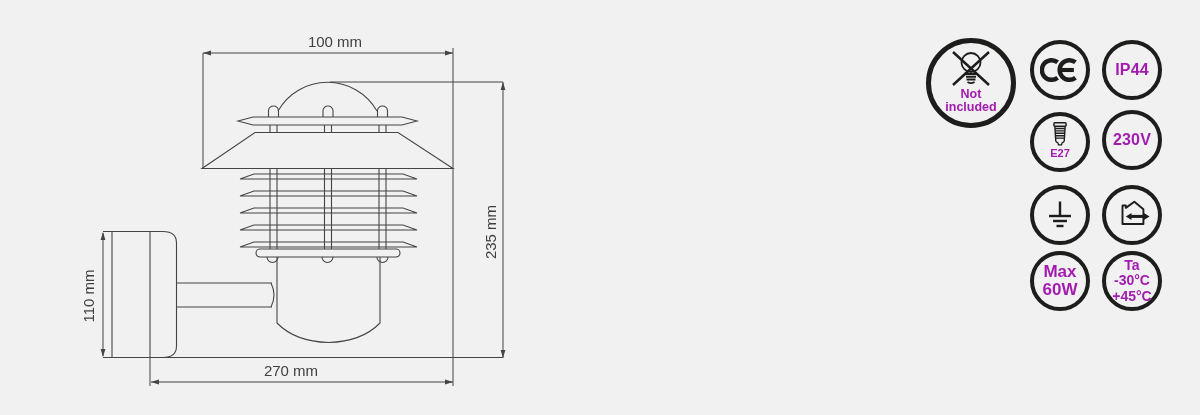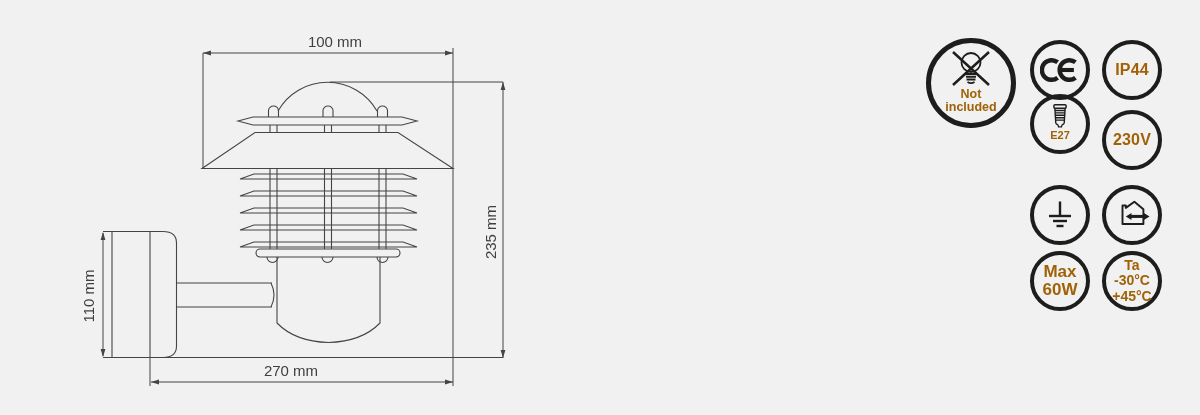--- a/index.html
+++ b/index.html
@@ -20,21 +20,21 @@
     text-align:center;
     white-space:nowrap;
   }
   .dim-label.vertical{transform:rotate(-90deg);transform-origin:center;}
   
   .badge{
     position:absolute;
     box-sizing:border-box;
     border:4px solid #1d1d1b;
     border-radius:50%;
-    color:#a16207;
+    color:#a21caf;
     display:flex;
     flex-direction:column;
     align-items:center;
     justify-content:center;
     font-weight:bold;
     text-align:center;
   }
   .badge.big{border-width:5px;}
   .badge .txt-lg{font-size:16px;line-height:1.05;letter-spacing:0.2px;}
   .badge .txt-md{font-size:17px;line-height:1.07;}
@@ -149,21 +149,21 @@
       <path d="M19.8,11.3 A11,11 0 1 0 19.8,28.7" stroke-width="5"></path>
       <path d="M39.8,11.3 A11,11 0 1 0 39.8,28.7" stroke-width="5"></path>
       <path d="M22.5,20 H38" stroke-width="4.6"></path>
     </svg>
   </div>
 
   <div class="badge" style="left:1102px;top:40px;width:60px;height:60px;">
     <span class="txt-lg">IP44</span>
   </div>
 
-  <div class="badge badge-e27" style="left:1030px;top:94px;width:60px;height:60px;">
+  <div class="badge badge-e27" style="left:1030px;top:112px;width:60px;height:60px;">
     <svg width="30" height="28" viewBox="0 0 32 30" fill="none" stroke="#1d1d1b">
       <rect x="9.5" y="2" width="13" height="3.5" rx="1" stroke-width="1.6"></rect>
       <path d="M10.5,5.5 L11.5,22 M21.5,5.5 L20.5,22" stroke-width="1.5"></path>
       <path d="M10.7,8 H21.3 M10.9,10.6 H21.1 M11.1,13.2 H20.9 M11.3,15.8 H20.7 M11.5,18.4 H20.5" stroke-width="1.5"></path>
       <path d="M11.5,22 Q13,23.3 13.8,23.5 L14.4,25.5 H17.6 L18.2,23.5 Q19,23.3 20.5,22" stroke-width="1.4"></path>
     </svg>
     <span class="caption txt-xs">E27</span>
   </div>
 
   <div class="badge" style="left:1102px;top:110px;width:60px;height:60px;">

